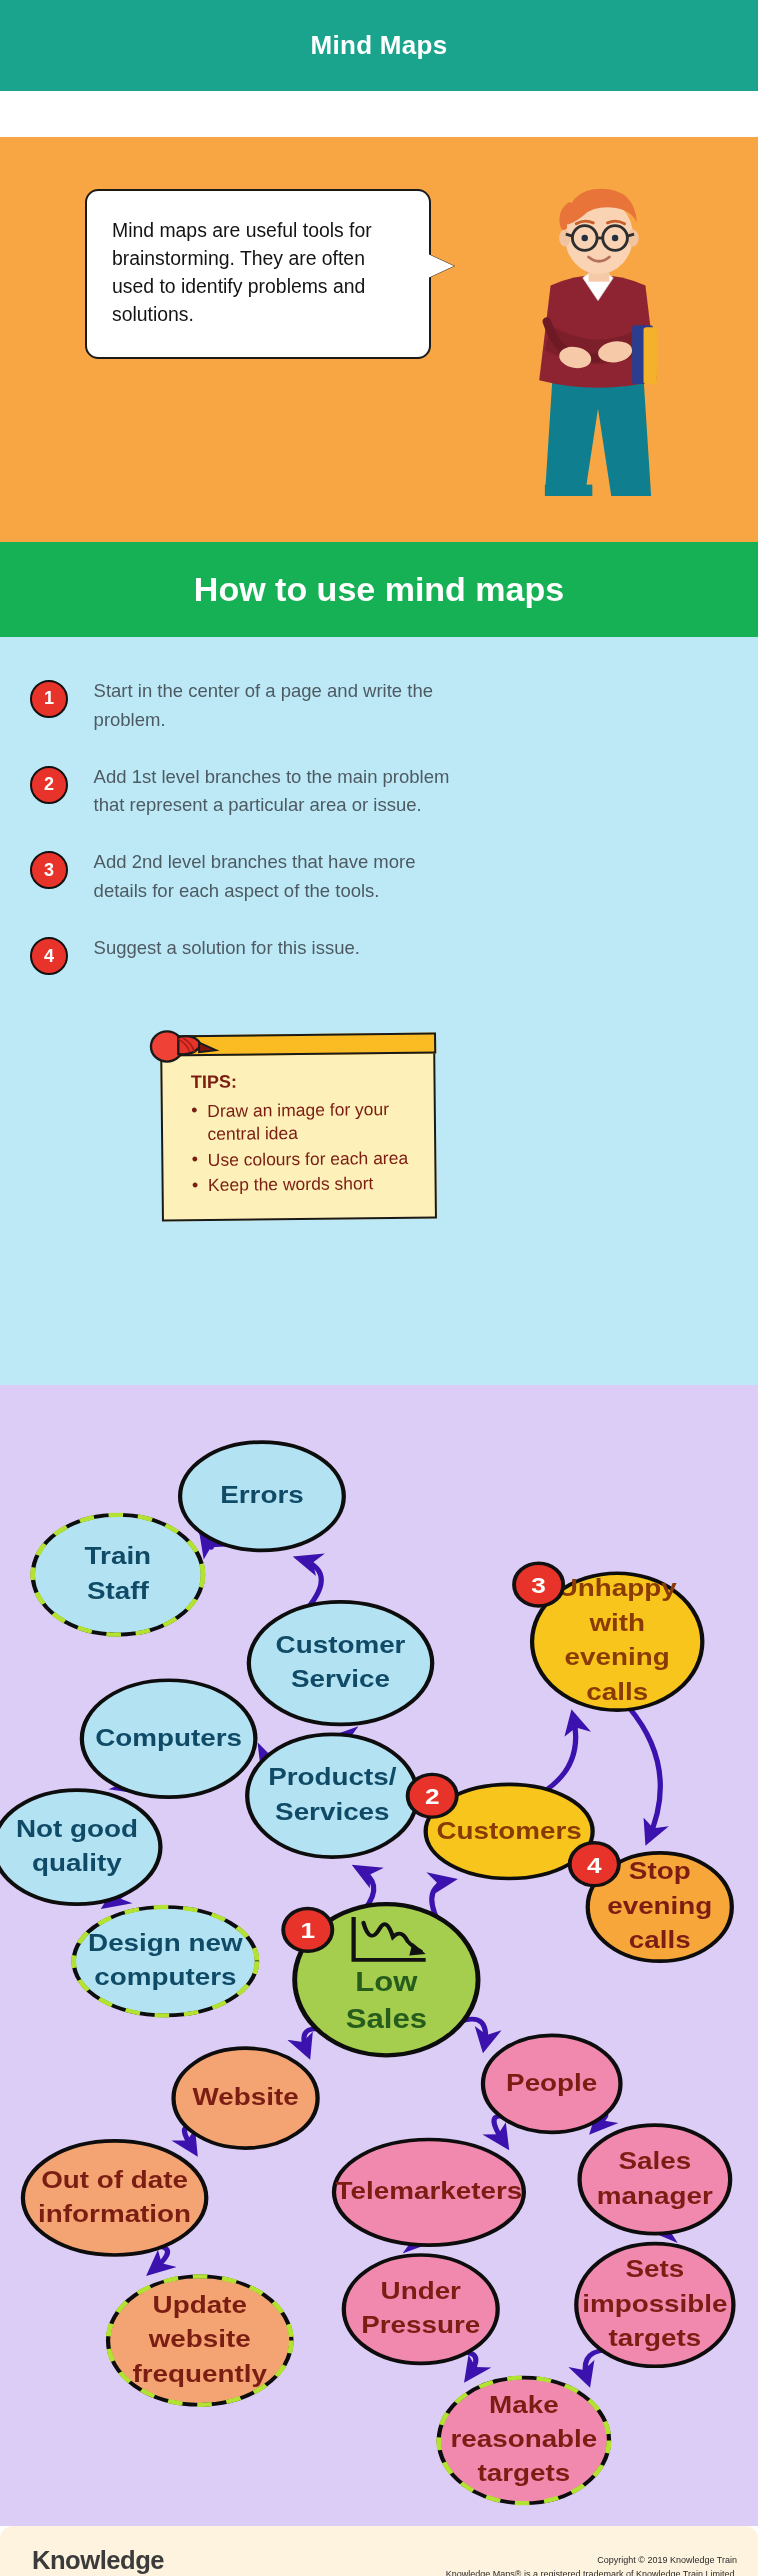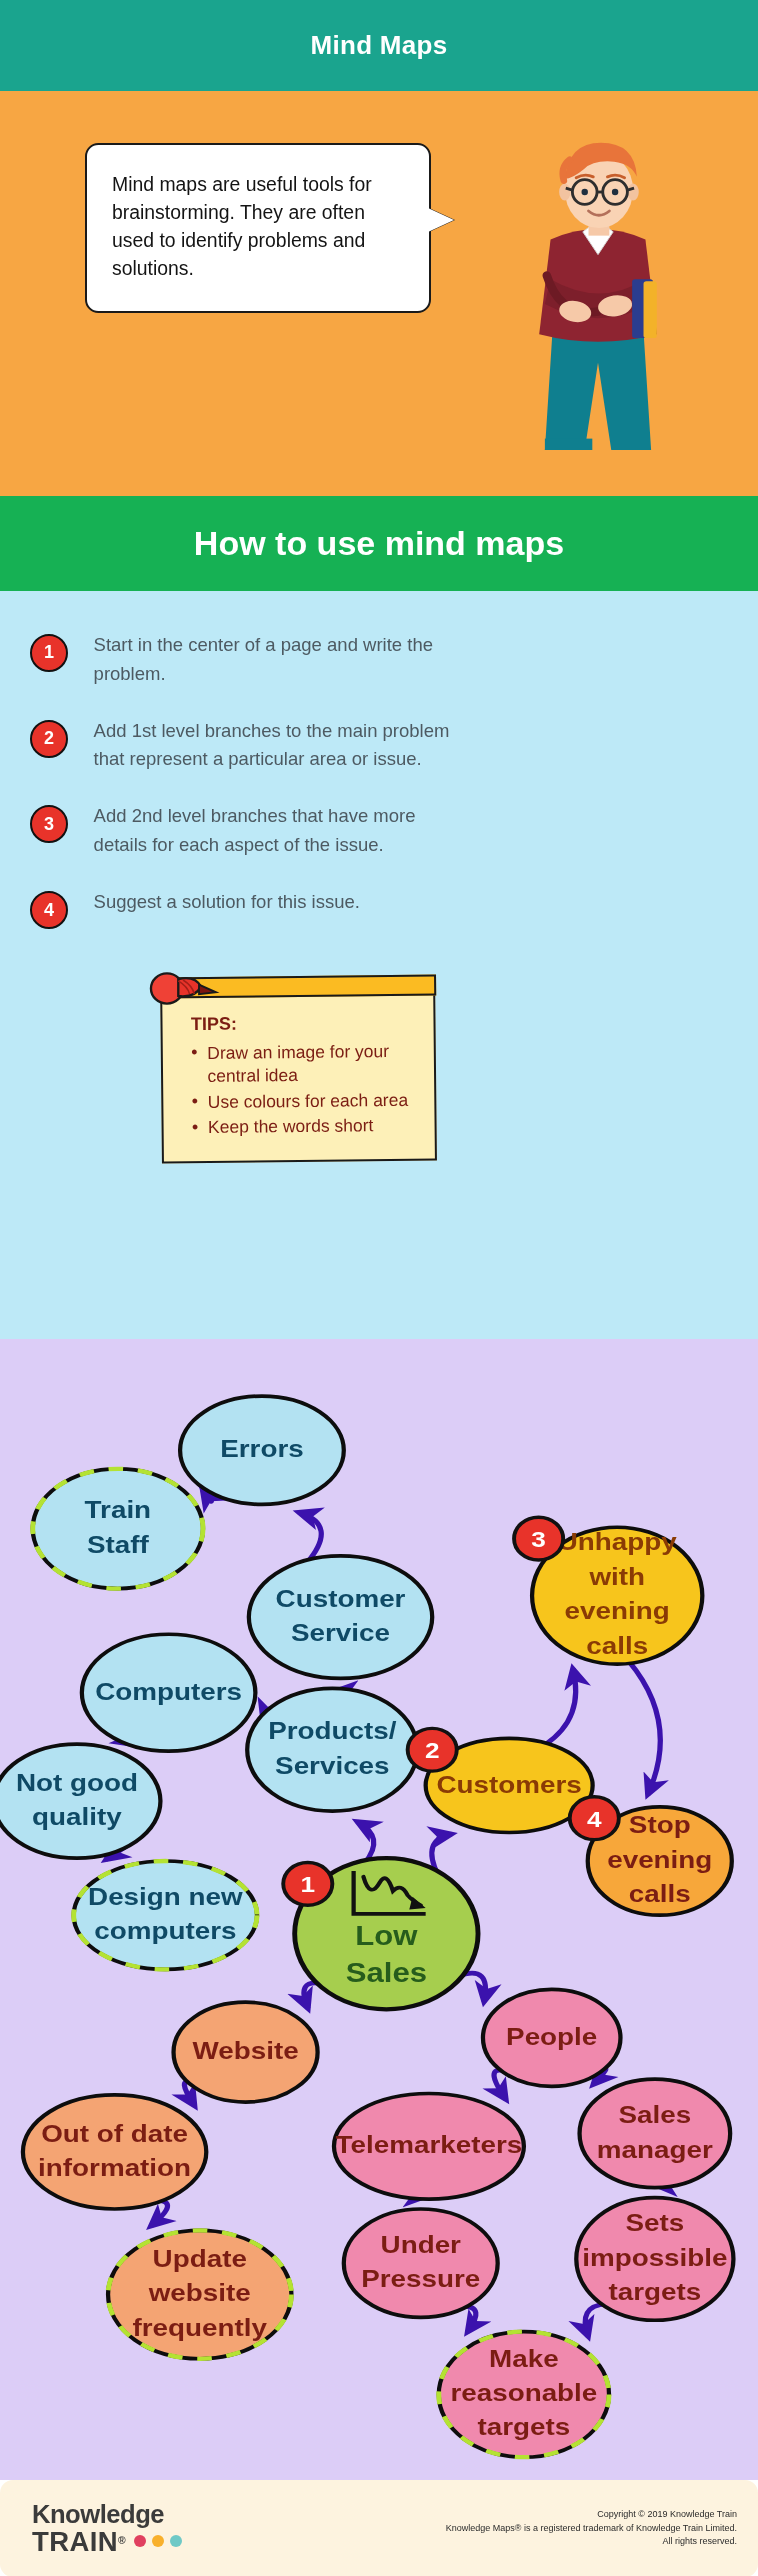--- a/index.html
+++ b/index.html
@@ -25,20 +25,21 @@
     font-size: 26px;
     font-weight: bold;
     letter-spacing: 0.3px;
   }
 
   
   .hero {
     background: #f7a643;
     height: 405px;
     position: relative;
+    margin-top: 46px;
   }
   .speech-bubble {
     position: absolute;
     left: 85px;
     top: 52px;
     width: 346px;
     background: #ffffff;
     border: 2.8px solid #1a1a1a;
     border-radius: 13.3px;
     padding: 25px 25px 28.4px 25px;
@@ -107,21 +108,21 @@
     font-size: 18.5px;
     line-height: 1.55;
     color: #4d5a62;
     max-width: 360px;
   }
 
   
   .tips-wrap {
     position: absolute;
     left: 161px;
-    top: 386px;
+    top: 398px;
     width: 258px;
   }
   .tips-note {
     position: relative;
     background: #fdf0b8;
     border: 2.8px solid #1a1a1a;
     width: 275px;
     min-height: 156px;
     padding: 34px 17px 19px 28.4px;
     transform: rotate(-.6deg);
@@ -270,21 +271,21 @@
       <div class="step">
         <div class="step-badge">1</div>
         <div class="step-text">Start in the center of a page and write the problem.</div>
       </div>
       <div class="step">
         <div class="step-badge">2</div>
         <div class="step-text">Add 1st level branches to the main problem that represent a particular area or issue.</div>
       </div>
       <div class="step">
         <div class="step-badge">3</div>
-        <div class="step-text">Add 2nd level branches that have more details for each aspect of the issue.</div>
+        <div class="step-text">Add 2nd level branches that have more details for each aspect of the tools.</div>
       </div>
       <div class="step">
         <div class="step-badge">4</div>
         <div class="step-text">Suggest a solution for this issue.</div>
       </div>
     </div>
 
   <div class="tips-wrap">
     <svg class="pin" width="74" height="49" viewBox="0 0 78 52">
       <ellipse cx="22" cy="26" rx="17" ry="16" fill="#ef4136" stroke="#1a1a1a" stroke-width="2.5"></ellipse>

